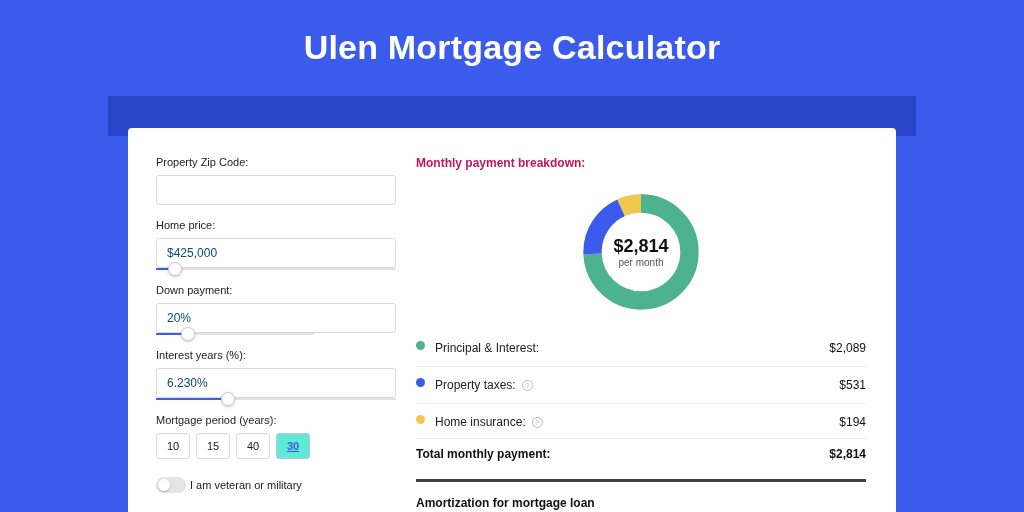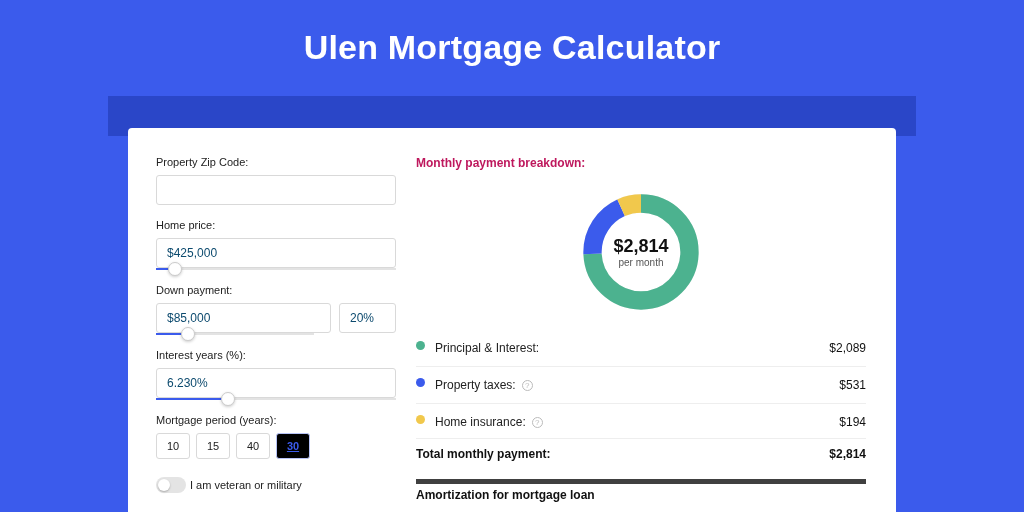--- a/index.html
+++ b/index.html
@@ -88,21 +88,21 @@
     border-radius: 3px;
     background: #fff;
     font-size: 11px;
     color: #222;
     display: flex;
     align-items: center;
     justify-content: center;
     cursor: pointer;
   }
   .period-btn.active {
-    background: #000000;
+    background: #5eead4;
     border-color: #b7c3f7;
     color: #3b5bec;
     font-weight: 600;
     text-decoration: underline;
   }
   .toggle-row {
     display: flex;
     align-items: center;
     gap: 4px;
     margin-top: 18px;
@@ -181,23 +181,23 @@
     display: flex;
     padding: 8px 0;
     font-size: 12px;
     font-weight: 700;
     color: #111;
     border-top: 1px solid #eee;
   }
   .total-row .legend-label { flex: 1; }
 
   .amort-box {
-    border-top: 5px solid #404040;
+    border-top: 3px solid #404040;
     margin-top: 10px;
-    padding-top: 4px;
+    padding-top: 14px;
   }
   .amort-title {
     font-size: 12px;
     font-weight: 700;
     color: #111;
     margin-bottom: 10px;
   }
 </style>
 </head>
 <body>
@@ -219,21 +219,20 @@
       <input class="text-input" value="$425,000" style="">
       <div class="slider-track">
         <div class="slider-fill" id="hp-fill" style="width: 8%;"></div>
         <div class="slider-thumb" id="hp-thumb" style="left: calc(8% - 7px);"></div>
       </div>
     </div>
 
     <div class="field-group">
       <div class="field-label">Down payment:</div>
       <div class="dp-row">
-        <input class="text-input" value="$85,000" style="">
         <input class="text-input" value="20%" style="">
       </div>
       <div class="slider-track" style="width:158px">
         <div class="slider-fill" id="dp-fill" style="width: 20%;"></div>
         <div class="slider-thumb" id="dp-thumb" style="left: calc(20% - 7px);"></div>
       </div>
     </div>
 
     <div class="field-group">
       <div class="field-label">Interest years (%):</div>

